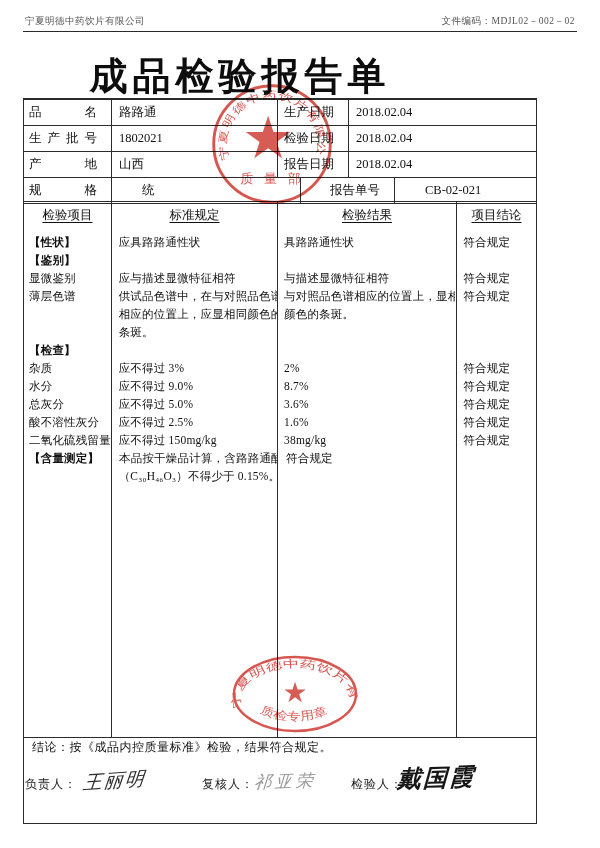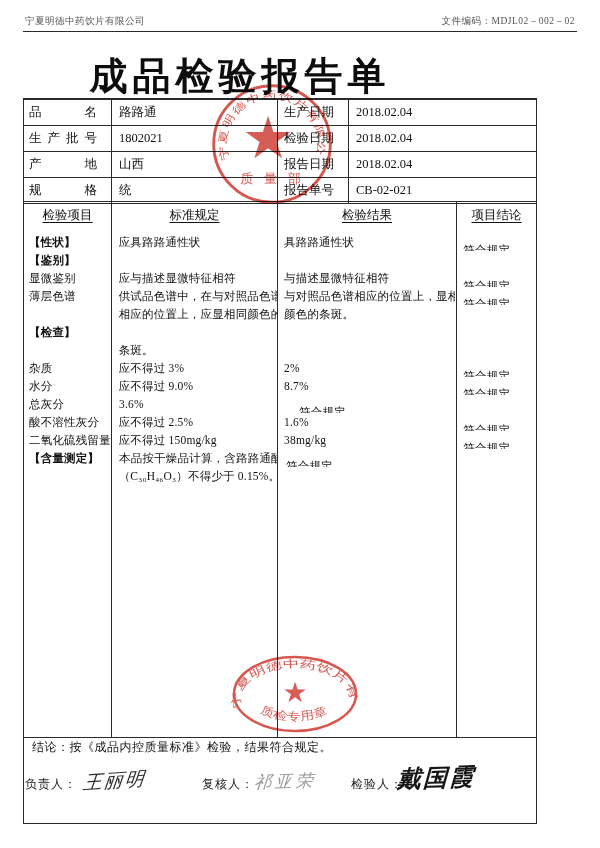--- a/index.html
+++ b/index.html
@@ -14,21 +14,21 @@
 
   
   .title{position:absolute;left:0;top:51px;width:480px;text-align:center;
          font-size:38px;font-weight:bold;letter-spacing:5px;color:#0d0d0d;}
 
   
   .info-table{position:absolute;left:23px;top:98px;width:514px;
               border:1px solid #2b2b2b;border-top-width:2px;box-sizing:border-box;}
   .info-row{display:grid;grid-template-columns:88px 166px 71px 1fr;height:25px;
             border-bottom:1px solid #2b2b2b;}
-  .info-row:last-child{border-bottom:none;}
+  .info-row:last-child{border-bottom:none;gap:23px;}
   .ic{box-sizing:border-box;border-right:1px solid #2b2b2b;font-size:12.5px;
       line-height:24px;white-space:nowrap;overflow:hidden;}
   .ic.last{border-right:none;}
   .ic.lbl{padding:0 14px 0 5px;text-align:justify;text-align-last:justify;}
   .ic.lbl2{padding:0 2px 0 6px;}
   .ic.val{padding:0 2px 0 7px;}
 
   
   .main-table{position:absolute;left:23px;top:201px;width:514px;height:623px;
               border:1px solid #2b2b2b;box-sizing:border-box;}
@@ -38,21 +38,21 @@
   .hc.last{border-right:none;}
   .hc span{text-decoration:underline;text-underline-offset:3px;}
   .mt-body{position:relative;height:509px;}
   .vl{position:absolute;top:0;bottom:0;width:1px;background:#2b2b2b;}
   .vl.v1{left:87px;} .vl.v2{left:253px;} .vl.v3{left:432px;}
   .mt-rows{padding-top:5px;}
   .brow{display:flex;height:18px;line-height:18px;font-size:11.5px;letter-spacing:.2px;}
   .bc1{width:88px;box-sizing:border-box;padding-left:5px;white-space:nowrap;overflow:hidden;}
   .bc2{width:166px;box-sizing:border-box;padding-left:7px;white-space:nowrap;overflow:hidden;}
   .bc3{width:179px;box-sizing:border-box;padding-left:7px;white-space:nowrap;overflow:hidden;}
-  .bc4{width:81px;box-sizing:border-box;padding-left:8px;white-space:nowrap;overflow:hidden;margin-top:8px;}
+  .bc4{width:81px;box-sizing:border-box;padding-left:8px;white-space:nowrap;overflow:hidden;}
   .bold{font-weight:bold;}
   .mt-conclusion{height:18px;border-top:1px solid #2b2b2b;line-height:18px;
                  font-size:12px;padding-left:8px;letter-spacing:.5px;}
 
   
   .sign-area{position:absolute;left:23px;top:762px;width:554px;height:48px;font-size:12px;}
   .sig-label{position:absolute;top:14px;letter-spacing:1px;color:#1c1c1c;}
   .sl1{left:2px;} .sl2{left:179px;text-align:right;} .sl3{left:328px;}
   .sig{position:absolute;white-space:nowrap;font-style:italic;}
   .sig1{left:60px;top:6px;font-size:19px;color:#2e2e2e;transform:rotate(-4deg) skewX(-10deg);letter-spacing:2px;}
@@ -147,49 +147,50 @@
   </div>
 
   <div class="brow">
     <div class="bc1"></div>
     <div class="bc2">相应的位置上，应显相同颜色的</div>
     <div class="bc3">颜色的条斑。</div>
     <div class="bc4"></div>
   </div>
 
   <div class="brow">
+    <div class="bc1"></div>
+    <div class="bc2">条斑。</div>
+    <div class="bc3"></div>
+    <div class="bc4"></div>
+  </div>
+
+  <div class="brow">
     <div class="bc1 bold">【检查】</div>
     <div class="bc2"></div>
-    <div class="bc3"></div>
-    <div class="bc4"></div>
-  </div>
-
-  <div class="brow">
-    <div class="bc1"></div>
-    <div class="bc2">条斑。</div>
     <div class="bc3"></div>
     <div class="bc4"></div>
   </div>
 
   <div class="brow">
     <div class="bc1">杂质</div>
     <div class="bc2">应不得过 3%</div>
     <div class="bc3">2%</div>
     <div class="bc4">符合规定</div>
   </div>
 
   <div class="brow">
     <div class="bc1">水分</div>
     <div class="bc2">应不得过 9.0%</div>
     <div class="bc3">8.7%</div>
     <div class="bc4">符合规定</div>
   </div>
 
   <div class="brow">
     <div class="bc1">总灰分</div>
+    <div class="bc2">应不得过 5.0%</div>
     <div class="bc3">3.6%</div>
     <div class="bc4">符合规定</div>
   </div>
 
   <div class="brow">
     <div class="bc1">酸不溶性灰分</div>
     <div class="bc2">应不得过 2.5%</div>
     <div class="bc3">1.6%</div>
     <div class="bc4">符合规定</div>
   </div>

